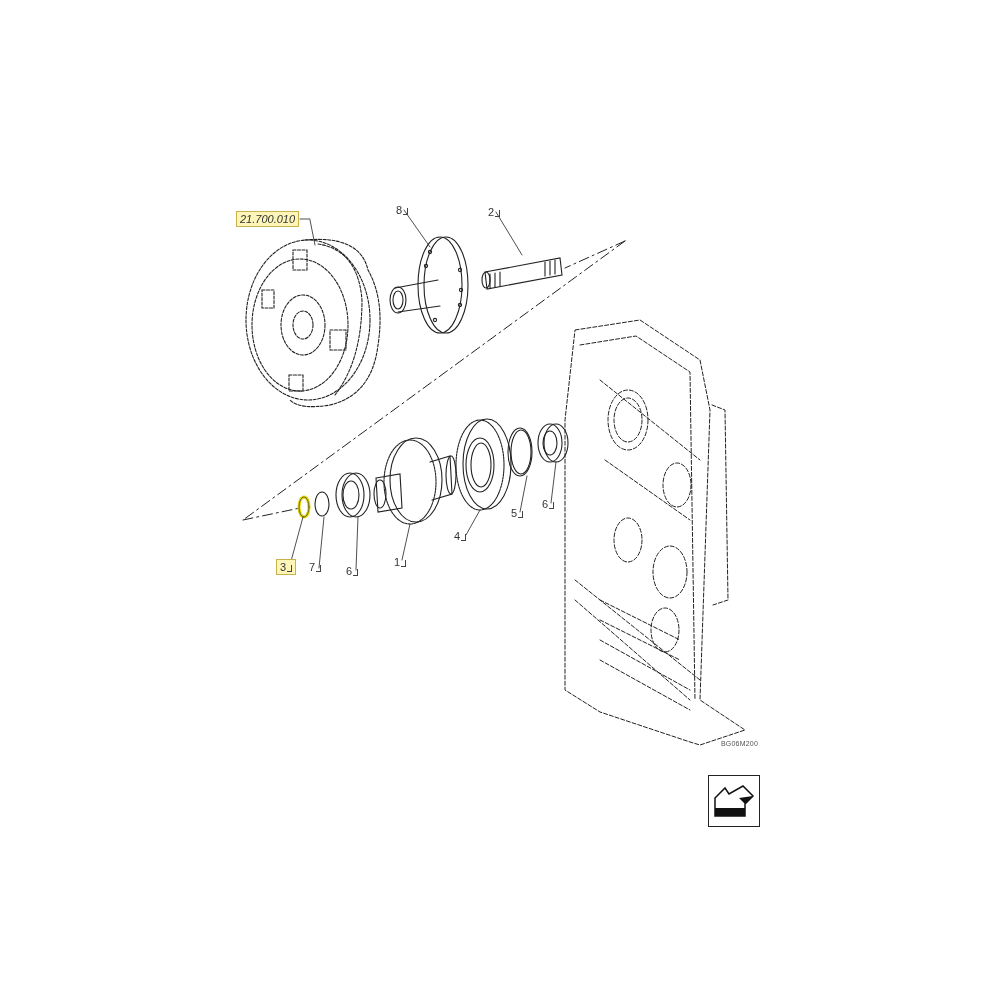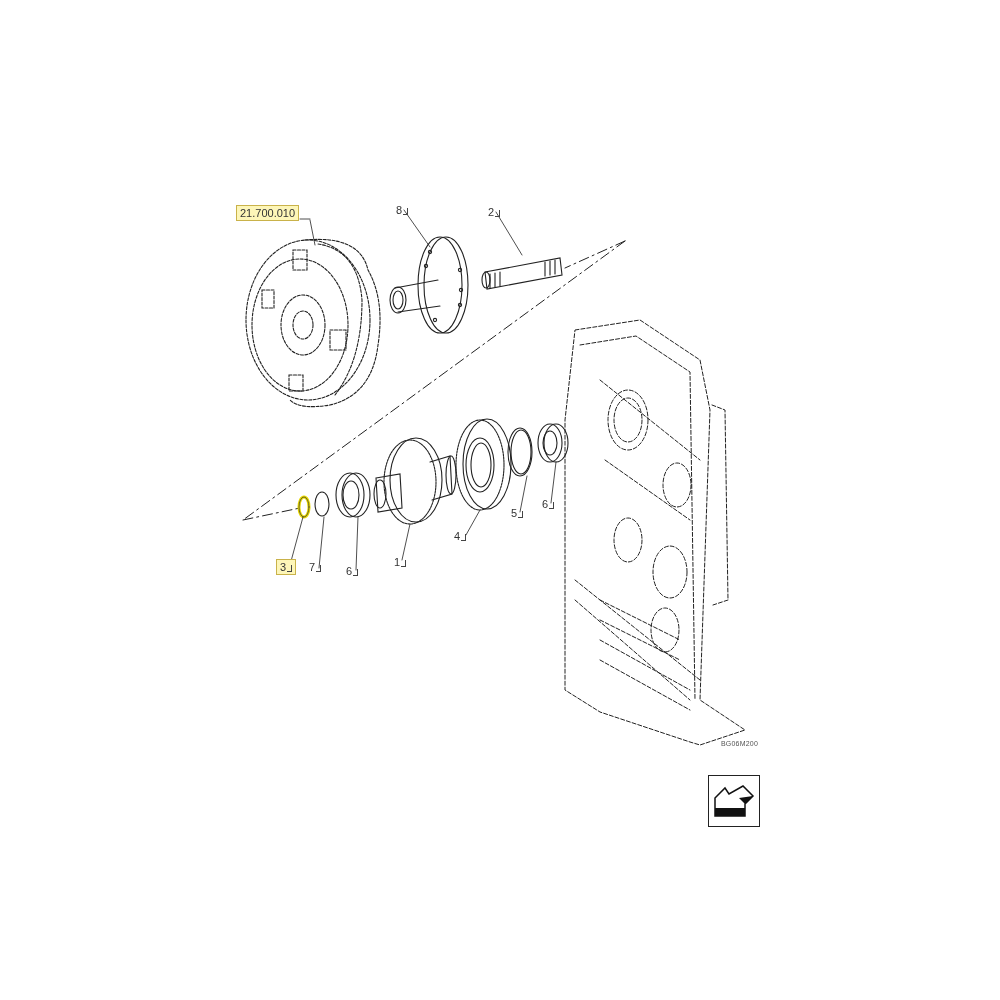--- a/index.html
+++ b/index.html
@@ -117,21 +117,21 @@
       <ellipse cx="628" cy="540" rx="14" ry="22"></ellipse>
       <ellipse cx="670" cy="572" rx="17" ry="26"></ellipse>
       <ellipse cx="665" cy="630" rx="14" ry="22"></ellipse>
       <path d="M600 600 L680 640 M600 620 L680 660 M600 640 L690 690 M600 660 L690 710"></path>
       <path d="M575 580 L700 680 M575 600 L690 700"></path>
       <path d="M600 380 L700 460 M605 460 L690 520"></path>
     </g>
   </g>
 </svg>
 
-<div class="callout hl" style="left:236px;top:205px;">
+<div class="callout hl" style="left:236px;top:211px;font-style:italic;">
   <span>21.700.010</span>
 </div>
 <div class="callout" style="left:396px;top:204px;">
   <span>8</span><span class="tick"></span>
 </div>
 <div class="callout" style="left:488px;top:206px;">
   <span>2</span><span class="tick"></span>
 </div>
 <div class="callout" style="left:394px;top:556px;">
   <span>1</span><span class="tick"></span>

